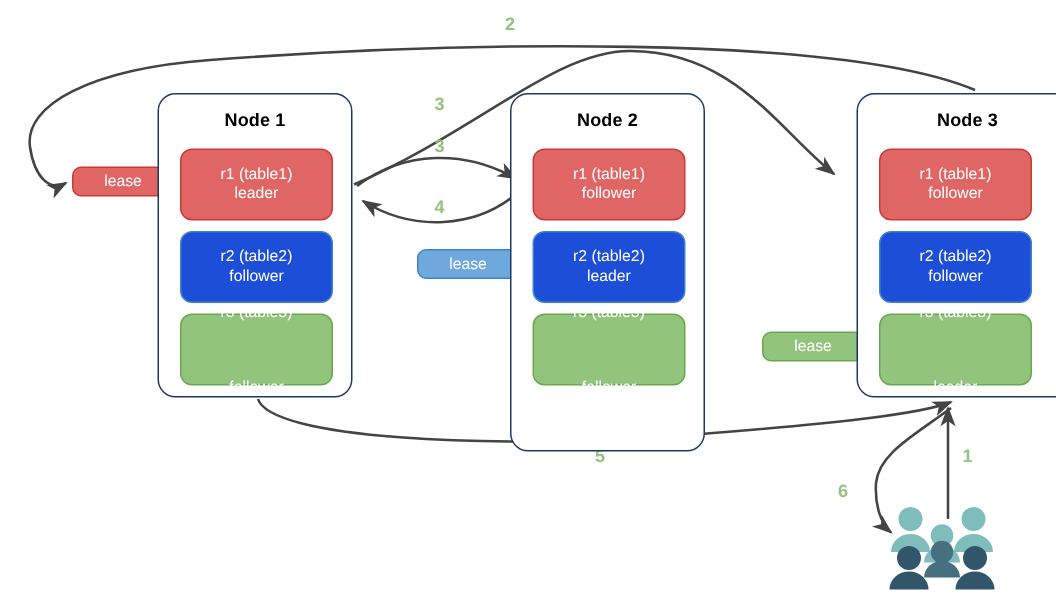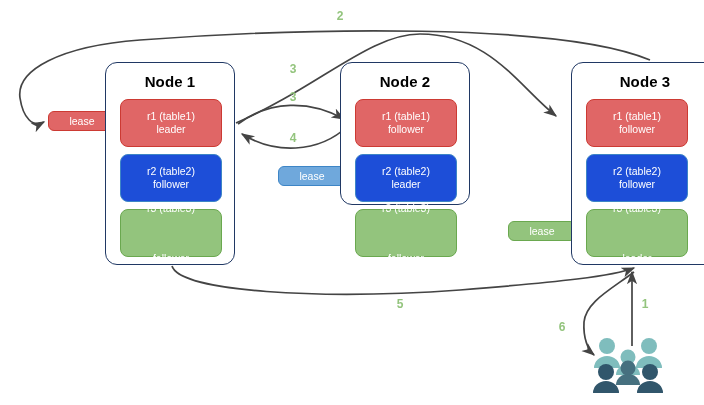--- a/index.html
+++ b/index.html
@@ -28,21 +28,21 @@
     border-radius: 12px;
     background: #ffffff;
     box-sizing: border-box;
   }
   .node-title {
     position: absolute;
     left: 0;
     right: 0;
     top: 10px;
     text-align: center;
-    font-size: 15px;
+    font-size: 12px;
     font-weight: bold;
     color: #000000;
     letter-spacing: .1px;
   }
   
   .replica {
     position: absolute;
     left: 14px;
     width: 102px;
     height: 48px;
@@ -144,21 +144,21 @@
     <div class="replica rep-blue" style="top:91px;">
       <span class="l1">r2 (table2)</span>
       <span class="l2">follower</span>
     </div>
     <div class="replica rep-green" style="top:146px;">
       <span class="l1">r3 (table3)</span>
       <span class="l2">follower</span>
     </div>
   </div>
 
-  <div class="node-box" style="left:340px; top:62px; width:130px; height:143px;">
+  <div class="node-box" style="left:340px; top:62px; width:130px; height:239px;">
     <div class="node-title">Node 2</div>
     <div class="replica rep-red" style="top:36px;">
       <span class="l1">r1 (table1)</span>
       <span class="l2">follower</span>
     </div>
     <div class="replica rep-blue" style="top:91px;">
       <span class="l1">r2 (table2)</span>
       <span class="l2">leader</span>
     </div>
     <div class="replica rep-green" style="top:146px;">

